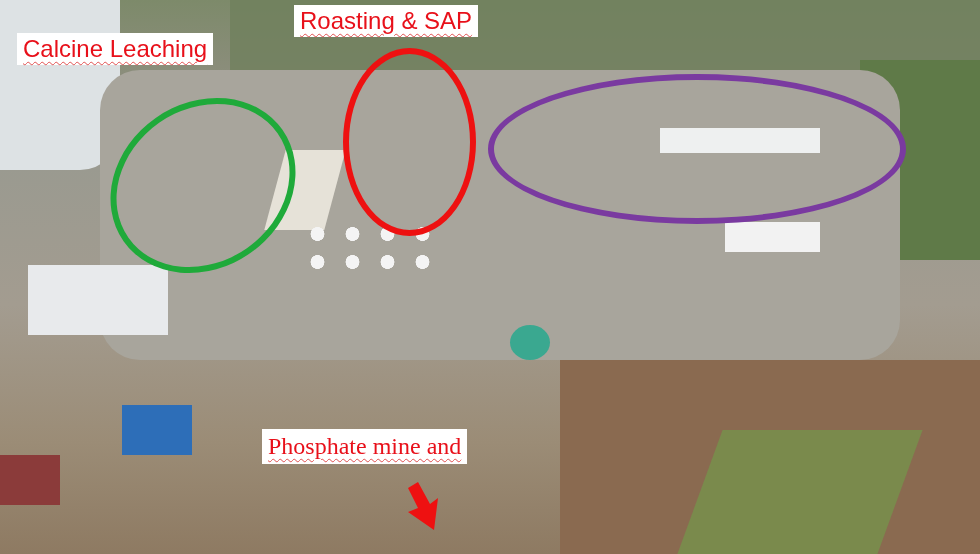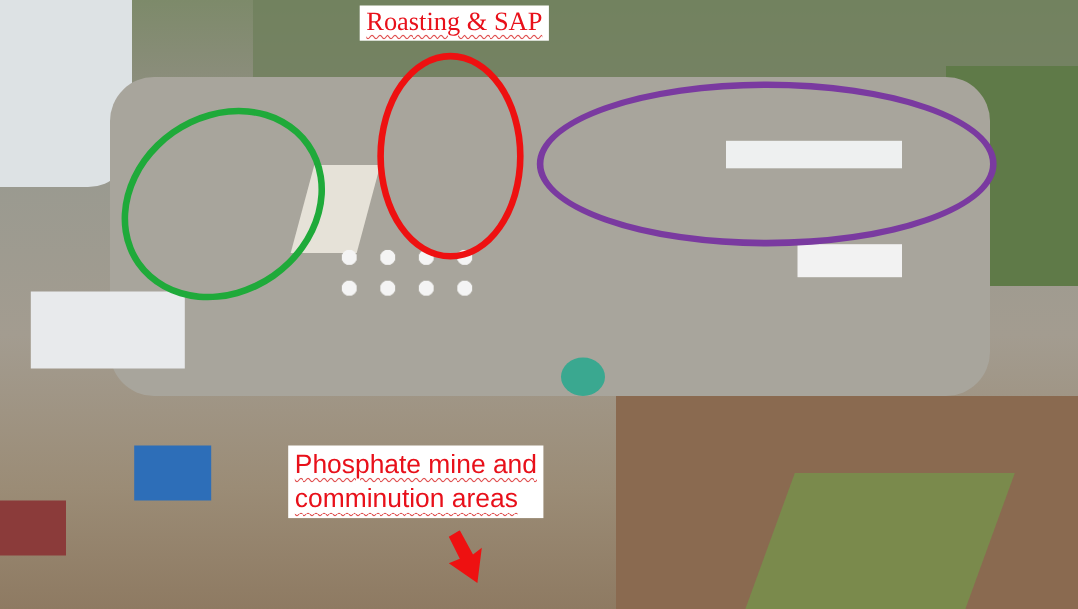--- a/index.html
+++ b/index.html
@@ -28,22 +28,22 @@
   <div class="blk" style="left:275px;top:150px;width:60px;height:80px;background:#e6e2d8;transform:skewX(-15deg)"></div>
   <div class="blk" style="left:122px;top:405px;width:70px;height:50px;background:#2d6eb8"></div>
   <div class="blk" style="left:0;top:455px;width:60px;height:50px;background:#8b3b3a"></div>
   <div class="blk" style="left:300px;top:220px;width:140px;height:55px;background:radial-gradient(circle,#f4f4f4 30%,transparent 32%) 0 0/35px 28px"></div>
   <div class="blk" style="left:510px;top:325px;width:40px;height:35px;border-radius:50%;background:#3aa890"></div>
 
   <div class="ellipse" style="left:106px;top:103px;width:194px;height:165px;border:6px solid #1faa3a;transform:rotate(-35deg)"></div>
   <div class="ellipse" style="left:343px;top:48px;width:133px;height:188px;border:6px solid #ee1111"></div>
   <div class="ellipse" style="left:488px;top:74px;width:418px;height:150px;border:6px solid #7a3aa0"></div>
 
-  <div class="label" style="left:327px;top:5px;font-family:Liberation Serif, serif;"><span>Roasting &amp; SAP</span></div>
-  <div class="label" style="left:262px;top:405px;line-height:1.3;">
+  <div class="label" style="left:17px;top:33px;"><span>Calcine Leaching</span></div>
+  <div class="label" style="left:294px;top:5px;"><span>Roasting &amp; SAP</span></div>
+  <div class="label" style="left:262px;top:429px;line-height:1.3;font-family:Liberation Serif, serif;">
     <span>Phosphate mine and</span><br>
-    <span>comminution areas</span>
   </div>
 
   <svg class="blk" style="left:404px;top:482px" width="40" height="50" viewBox="0 0 40 50">
     <polygon points="4,6 14,0 26,22 34,16 30,48 4,30 14,26" fill="#ee1111"></polygon>
   </svg>
 </div>
 
 </body></html>

